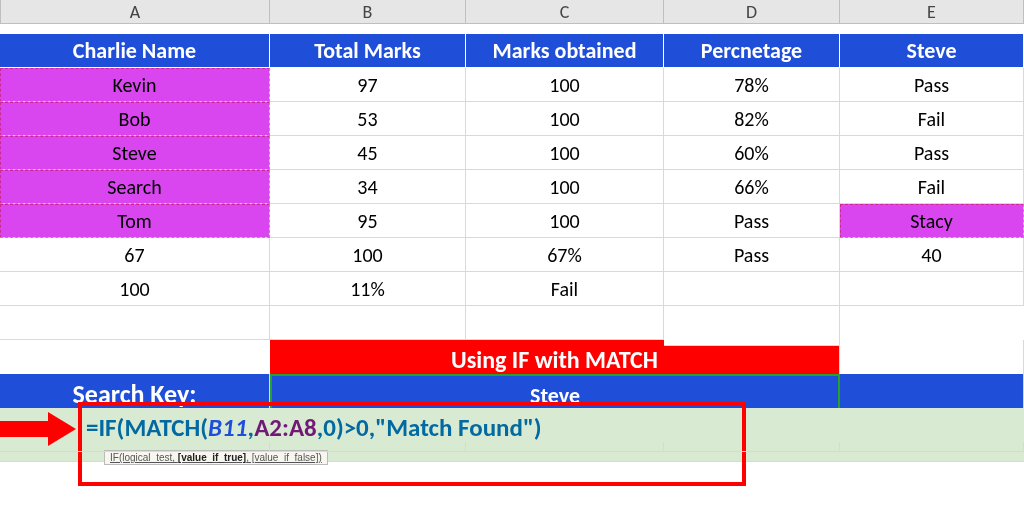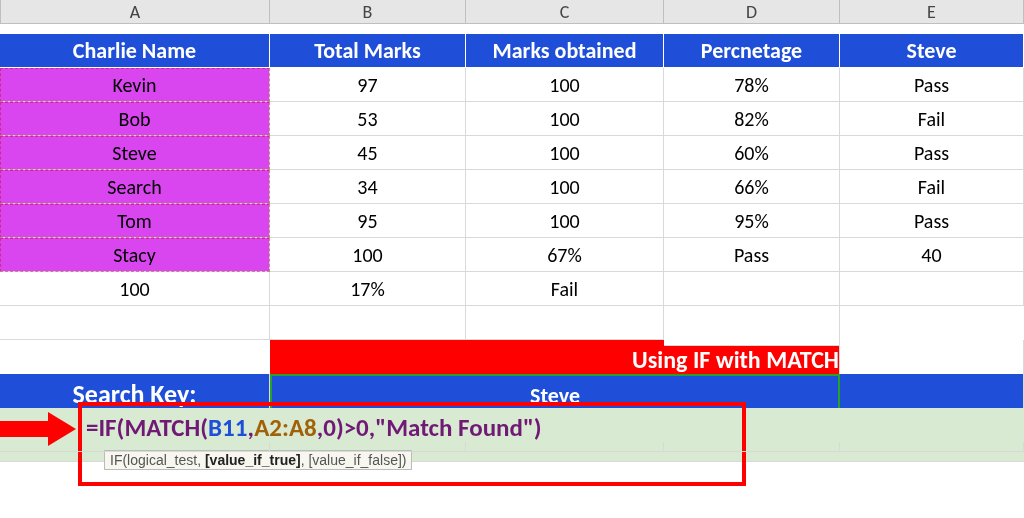--- a/index.html
+++ b/index.html
@@ -52,21 +52,21 @@
     outline-offset: -1px;
   }
   .redTitle {
     background: #ff0000;
     color: #fff;
     font-weight: 700;
     font-size: 24px;
     grid-column: 2 / span 3;
     border-right: 1px solid #d9d9d9;
     border-bottom: 1px solid #d9d9d9;
-    text-align: right;
+    text-align: center;
     line-height: 40px;
     height: 40px;
   }
   .row10 { height: 40px; line-height: 40px; }
   .searchLabel {
     background: #1f4fd8;
     color: #fff;
     font-weight: 700;
     font-size: 26px;
     line-height: 40px;
@@ -124,34 +124,35 @@
   }
   .formulaText {
     position: absolute;
     left: 86px;
     top: 4px;
     font-size: 25px;
     font-weight: 700;
     white-space: nowrap;
     color: #000;
   }
-  .formulaText .fn { color: #701a75; }
-  .formulaText .ref1 { color: #1f4fd8; }
-  .formulaText .ref2 { color: #a16207; }
+  .formulaText .fn { color: #0369a1; }
+  .formulaText .ref1 { color: #1f4fd8; font-style: italic; }
+  .formulaText .ref2 { color: #701a75; }
   .tooltip {
     position: absolute;
     left: 104px;
     top: 42px;
-    font-size: 14px;
+    font-size: 10px;
     color: #555;
     background: #f7f7f0;
     border: 1px solid #bbb;
     padding: 1px 5px;
     font-weight: 400;
     font-family: 'Segoe UI', Arial, sans-serif;
+    text-decoration: underline;
   }
   .tooltip b { font-weight: 700; color: #222; }
   .searchValE {
     background: #1f4fd8;
     height: 40px;
   }
   .emptyA10 { background:#fff; height:40px; }
   .emptyE10 { background:#fff; height:40px; }
 </style>
 </head>
@@ -187,29 +188,29 @@
     <div class="cell">60%</div>
     <div class="cell">Pass</div>
     <div class="cell nameCol">Search</div>
     <div class="cell">34</div>
     <div class="cell">100</div>
     <div class="cell">66%</div>
     <div class="cell">Fail</div>
     <div class="cell nameCol">Tom</div>
     <div class="cell">95</div>
     <div class="cell">100</div>
-    <div class="cell">95%</div>
     <div class="cell">Pass</div>
     <div class="cell nameCol">Stacy</div>
+    <div class="cell">67</div>
     <div class="cell">100</div>
     <div class="cell">67%</div>
     <div class="cell">Pass</div>
     <div class="cell">40</div>
     <div class="cell">100</div>
-    <div class="cell">17%</div>
+    <div class="cell">11%</div>
     <div class="cell">Fail</div>
     <div class="cell"></div>
     <div class="cell"></div>
     <div class="cell"></div>
     <div class="cell"></div>
     <div class="cell"></div>
     <div class="cell emptyA10"></div>
     <div class="redTitle row10">Using IF with MATCH</div>
     <div class="cell emptyE10"></div>
     <div class="cell searchLabel">Search Key:</div>

